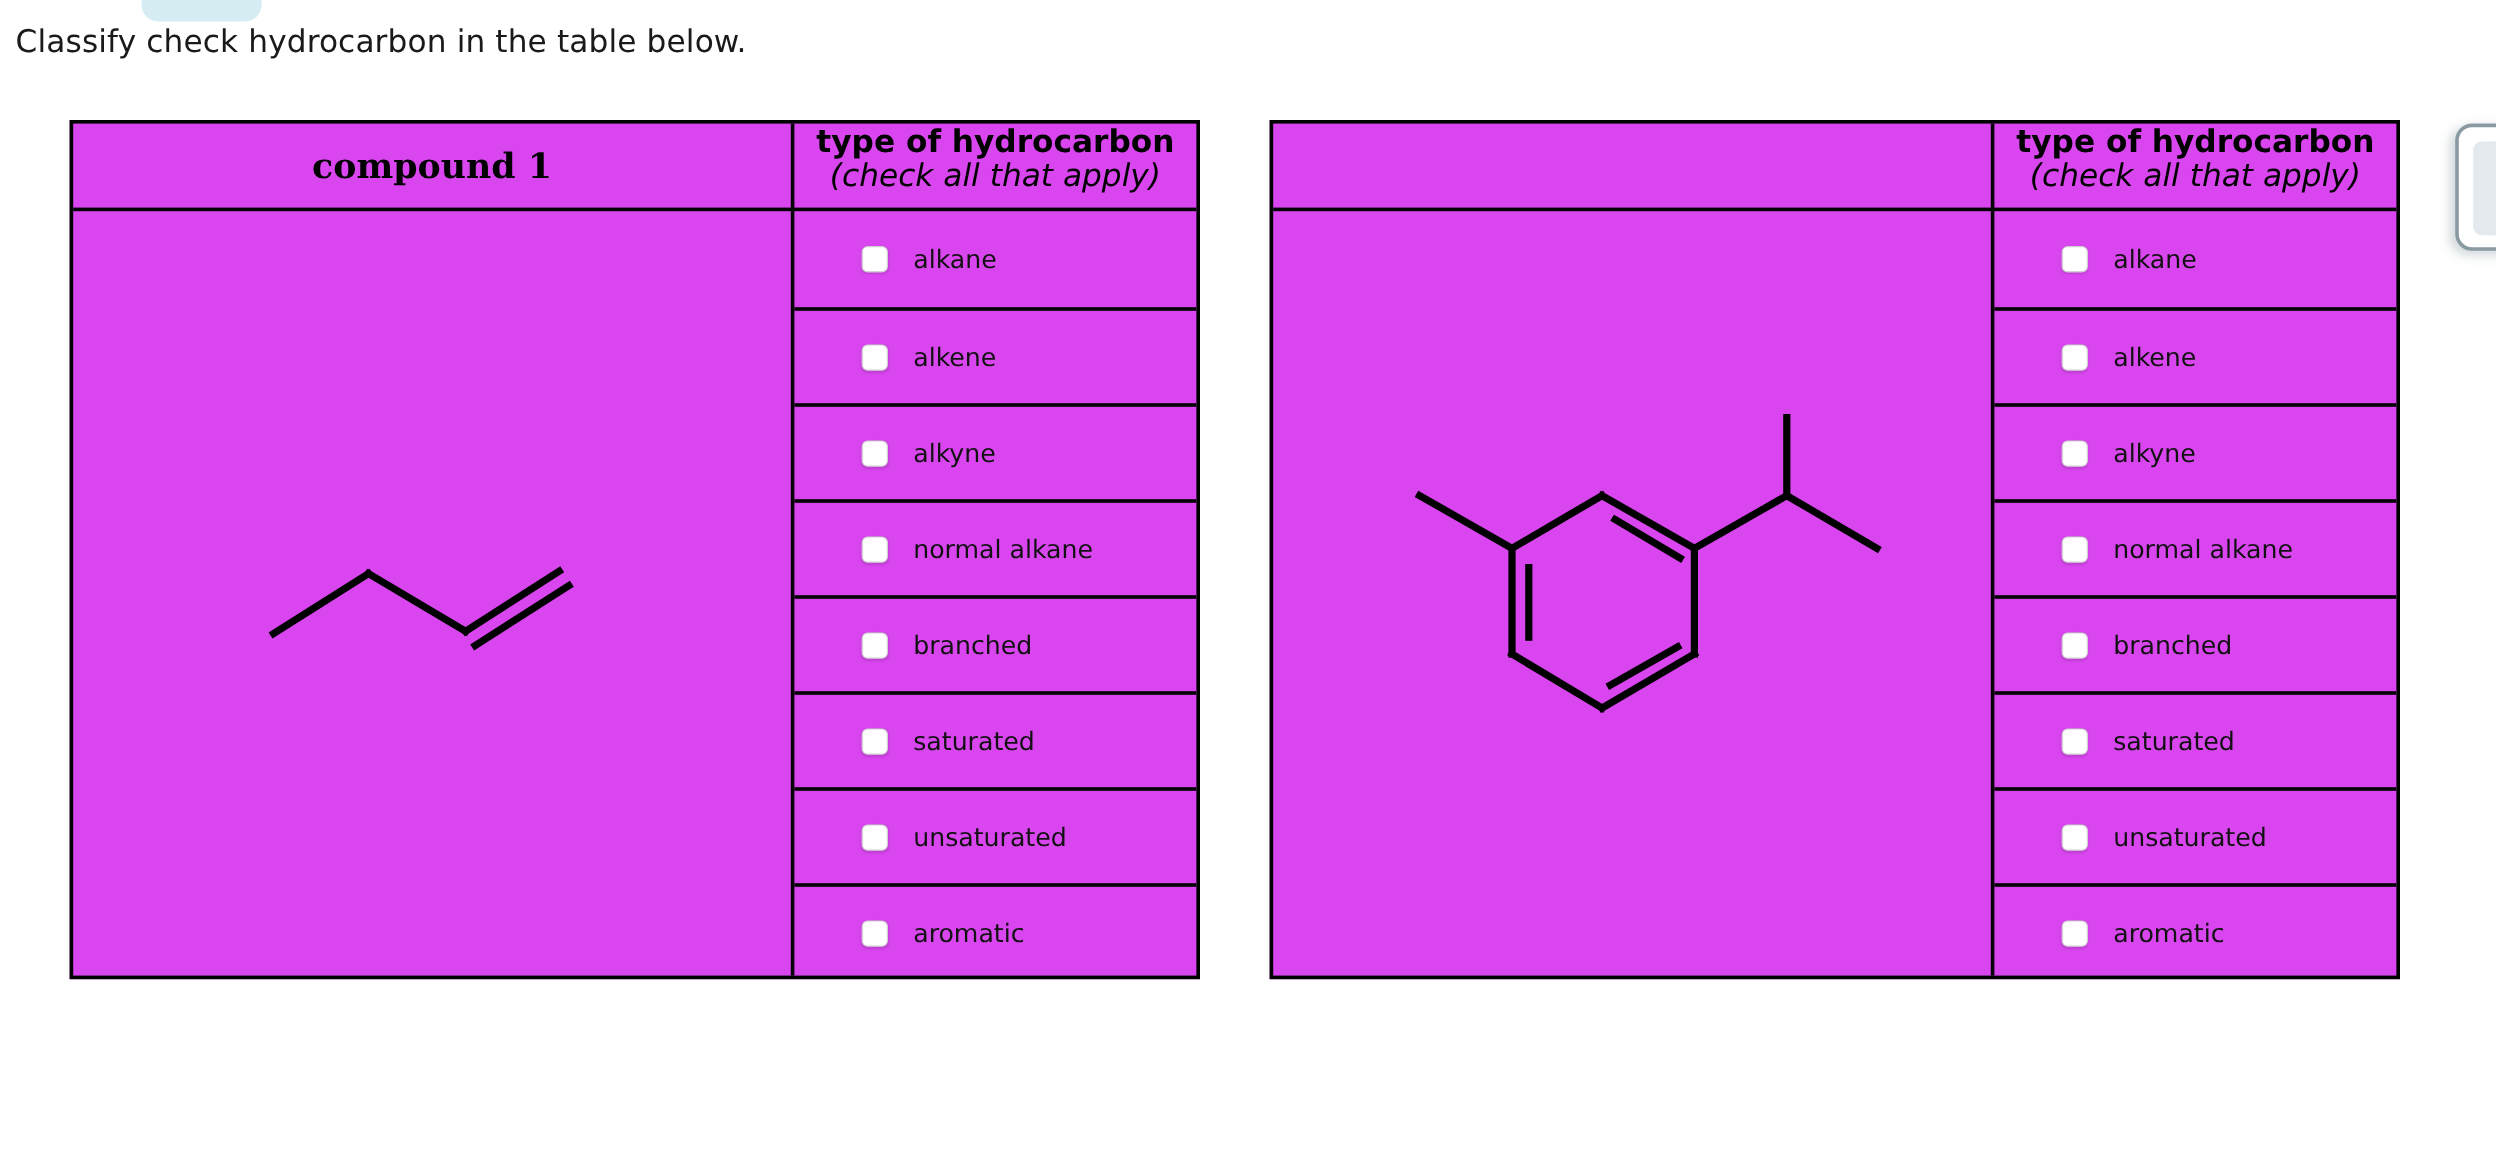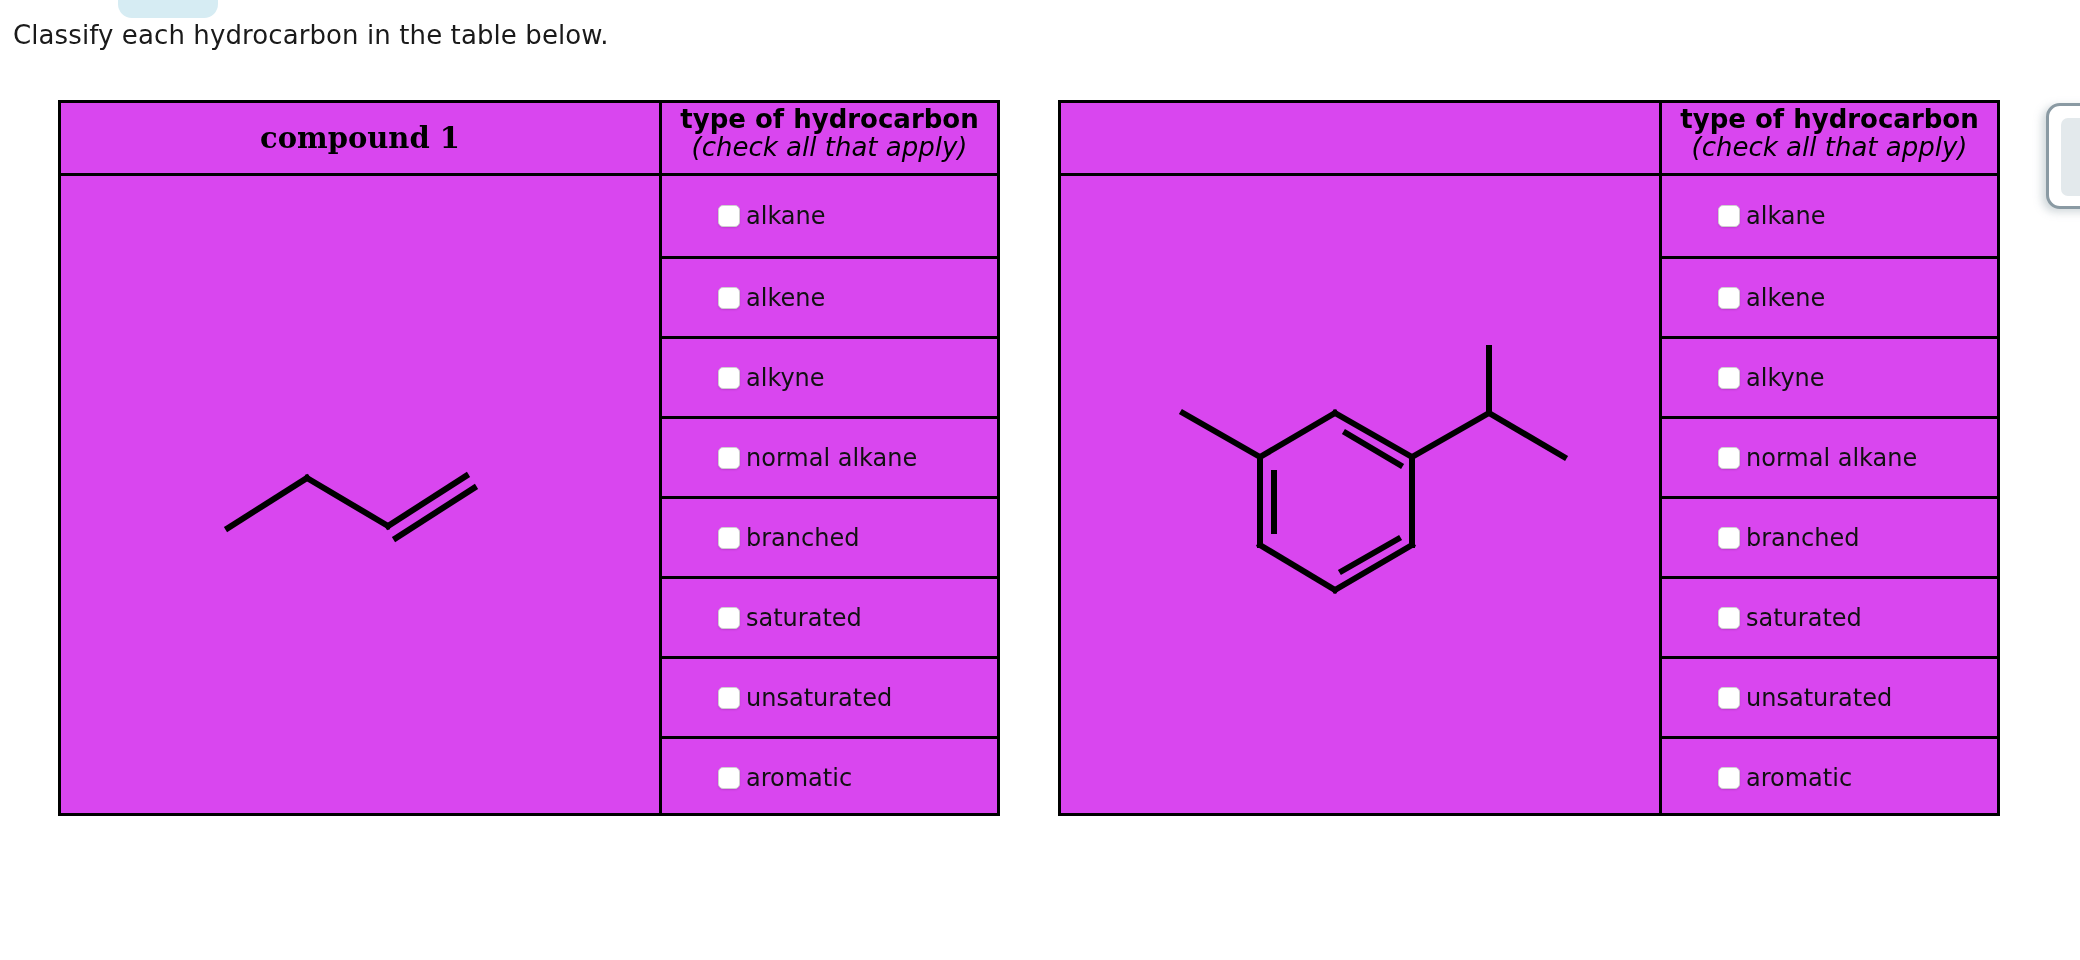--- a/index.html
+++ b/index.html
@@ -173,35 +173,35 @@
     height: 22px;
     border: 1.5px solid #cfcfcf;
     border-radius: 5px;
     background: #ffffff;
     box-shadow: 0 1px 2px rgba(0,0,0,.13);
     box-sizing: border-box;
     flex: none;
     margin-left: 56px;
   }
   .cb-label {
-    margin-left: 6px;
-    font-family: "DejaVu Sans", sans-serif;
-    font-size: 24px;
+    margin-left: 21px;
+    font-family: "DejaVu Sans", sans-serif;
+    font-size: 21px;
     color: #111111;
     white-space: nowrap;
   }
 
   svg { display: block; }
 </style>
 </head>
 <body>
 
 <div class="top-pill"></div>
 
-<div class="prompt">Classify each hydrocarbon in the table below.</div>
+<div class="prompt">Classify check hydrocarbon in the table below.</div>
 
 <div class="table" id="table-1">
   <div class="table-inner">
     <div class="col-divider"></div>
     <div class="hdr-under"></div>
 
     <div class="compound-title">compound 1</div>
 
     <div class="type-title">
       <span class="line1">type of hydrocarbon</span>

